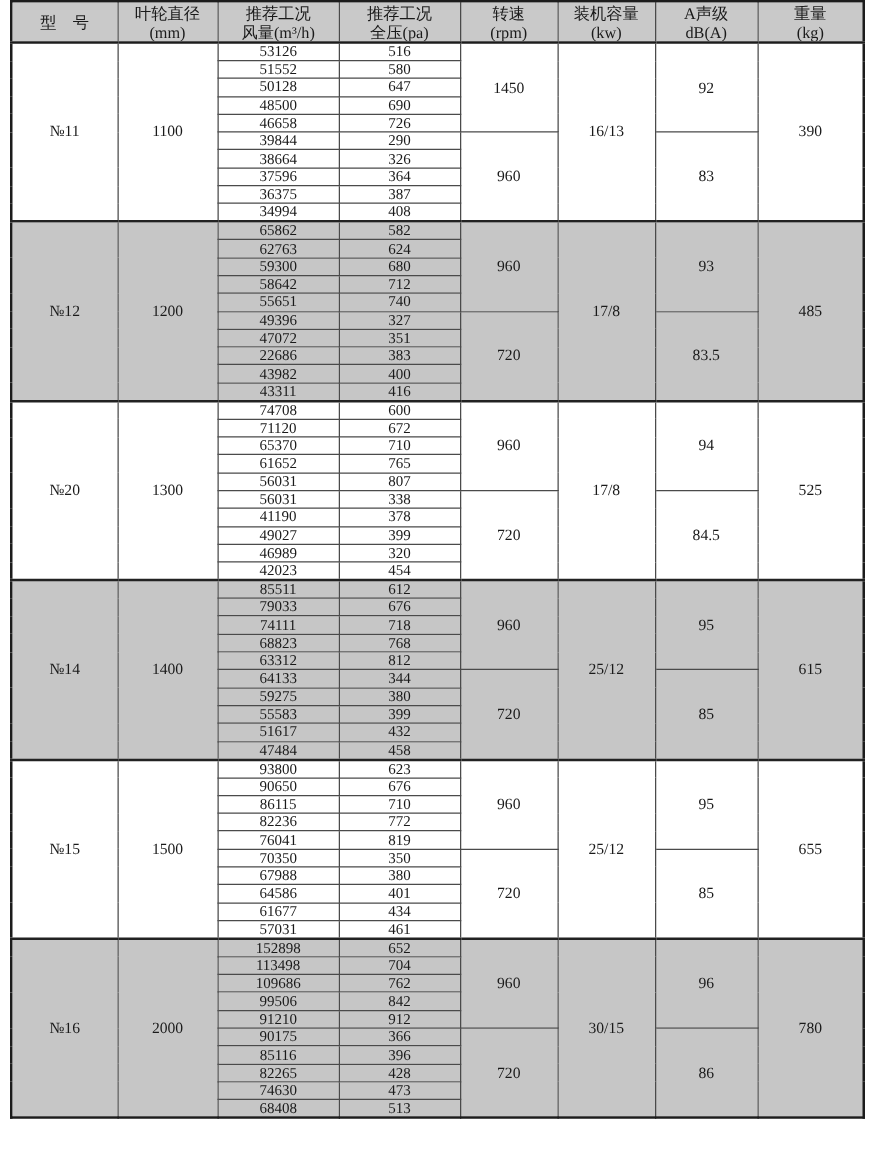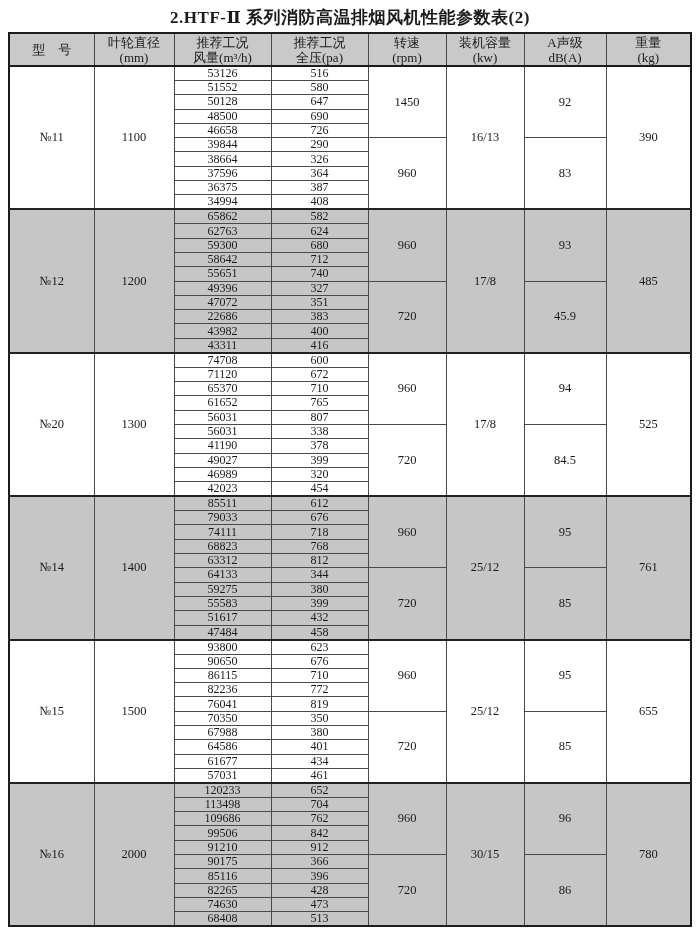--- a/index.html
+++ b/index.html
@@ -59,21 +59,20 @@
     font-size: 12.5px;
     text-align: center;
   }
   tr.shaded td { background: var(--shaded-bg, #c6c6c6); }
   tr.block-start td { border-top: 2px solid #222222; margin-left: 20px; }
 </style>
 </head>
 <body>
 
 <div class="page">
-  <div class="title">2.HTF-Ⅱ 系列消防高温排烟风机性能参数表(2)</div>
 
   <table class="perf">
     <colgroup>
       <col style="width:85px">
       <col style="width:80px">
       <col style="width:97px">
       <col style="width:97px">
       <col style="width:78px">
       <col style="width:78px">
       <col style="width:82px">
@@ -170,21 +169,21 @@
           <td>712</td>
         </tr>
         <tr class="shaded">
           <td>55651</td>
           <td>740</td>
         </tr>
         <tr class="shaded">
           <td>49396</td>
           <td>327</td>
           <td rowspan="5" class="big">720</td>
-          <td rowspan="5" class="big">45.9</td>
+          <td rowspan="5" class="big">83.5</td>
         </tr>
         <tr class="shaded">
           <td>47072</td>
           <td>351</td>
         </tr>
         <tr class="shaded">
           <td>22686</td>
           <td>383</td>
         </tr>
         <tr class="shaded">
@@ -244,21 +243,21 @@
           <td>454</td>
         </tr>
         <tr class="shaded block-start">
           <td rowspan="10" class="model">№14</td>
           <td rowspan="10" class="big">1400</td>
           <td>85511</td>
           <td>612</td>
           <td rowspan="5" class="big">960</td>
           <td rowspan="10" class="big">25/12</td>
           <td rowspan="5" class="big">95</td>
-          <td rowspan="10" class="big">761</td>
+          <td rowspan="10" class="big">615</td>
         </tr>
         <tr class="shaded">
           <td>79033</td>
           <td>676</td>
         </tr>
         <tr class="shaded">
           <td>74111</td>
           <td>718</td>
         </tr>
         <tr class="shaded">
@@ -335,21 +334,21 @@
           <td>61677</td>
           <td>434</td>
         </tr>
         <tr>
           <td>57031</td>
           <td>461</td>
         </tr>
         <tr class="shaded block-start">
           <td rowspan="10" class="model">№16</td>
           <td rowspan="10" class="big">2000</td>
-          <td>120233</td>
+          <td>152898</td>
           <td>652</td>
           <td rowspan="5" class="big">960</td>
           <td rowspan="10" class="big">30/15</td>
           <td rowspan="5" class="big">96</td>
           <td rowspan="10" class="big">780</td>
         </tr>
         <tr class="shaded">
           <td>113498</td>
           <td>704</td>
         </tr>

